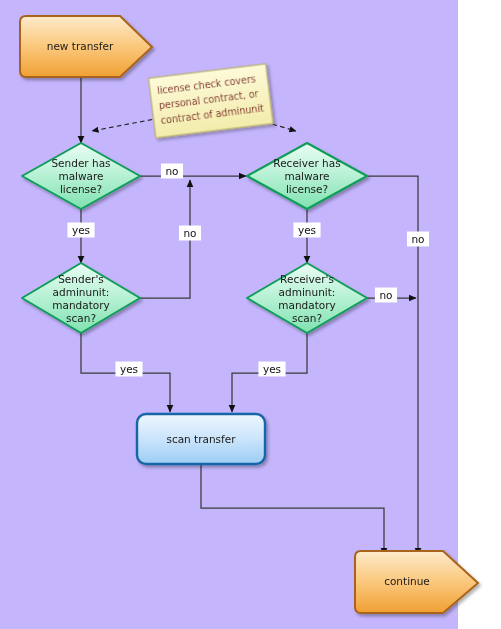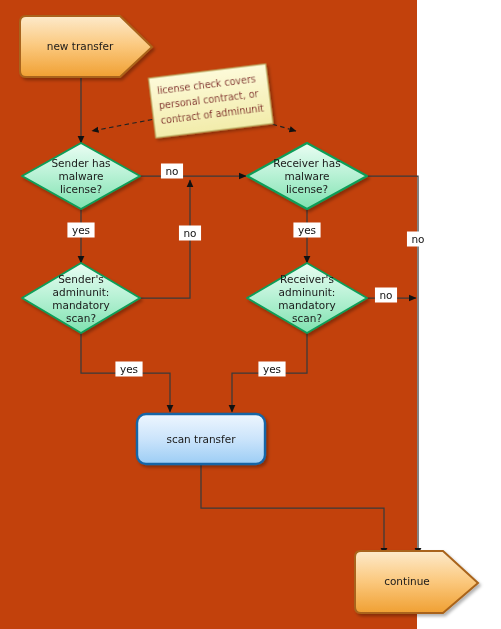--- a/index.html
+++ b/index.html
@@ -1,21 +1,21 @@
 <!DOCTYPE html>
 <html><head>
 <meta charset="utf-8">
 <style>
   html,body{margin:0;padding:0;background:#ffffff;}
   body{
     width:501px;height:629px;overflow:hidden;
     font-family:"DejaVu Sans","Liberation Sans",sans-serif;
     color:#111111;
   }
-  #canvas{position:relative;width:417px;height:629px;background:#c2410c;text-align:right;}
+  #canvas{position:relative;width:458px;height:629px;background:#c4b5fd;text-align:right;}
   svg.layer{position:absolute;left:0;top:0;width:501px;height:629px;}
 
   
   .nodelabel{
     font-family:"DejaVu Sans","Liberation Sans",sans-serif;
     font-size:10.5px;
     fill:#1a1a1a;
     text-anchor:middle;
     dominant-baseline:middle;
   }

